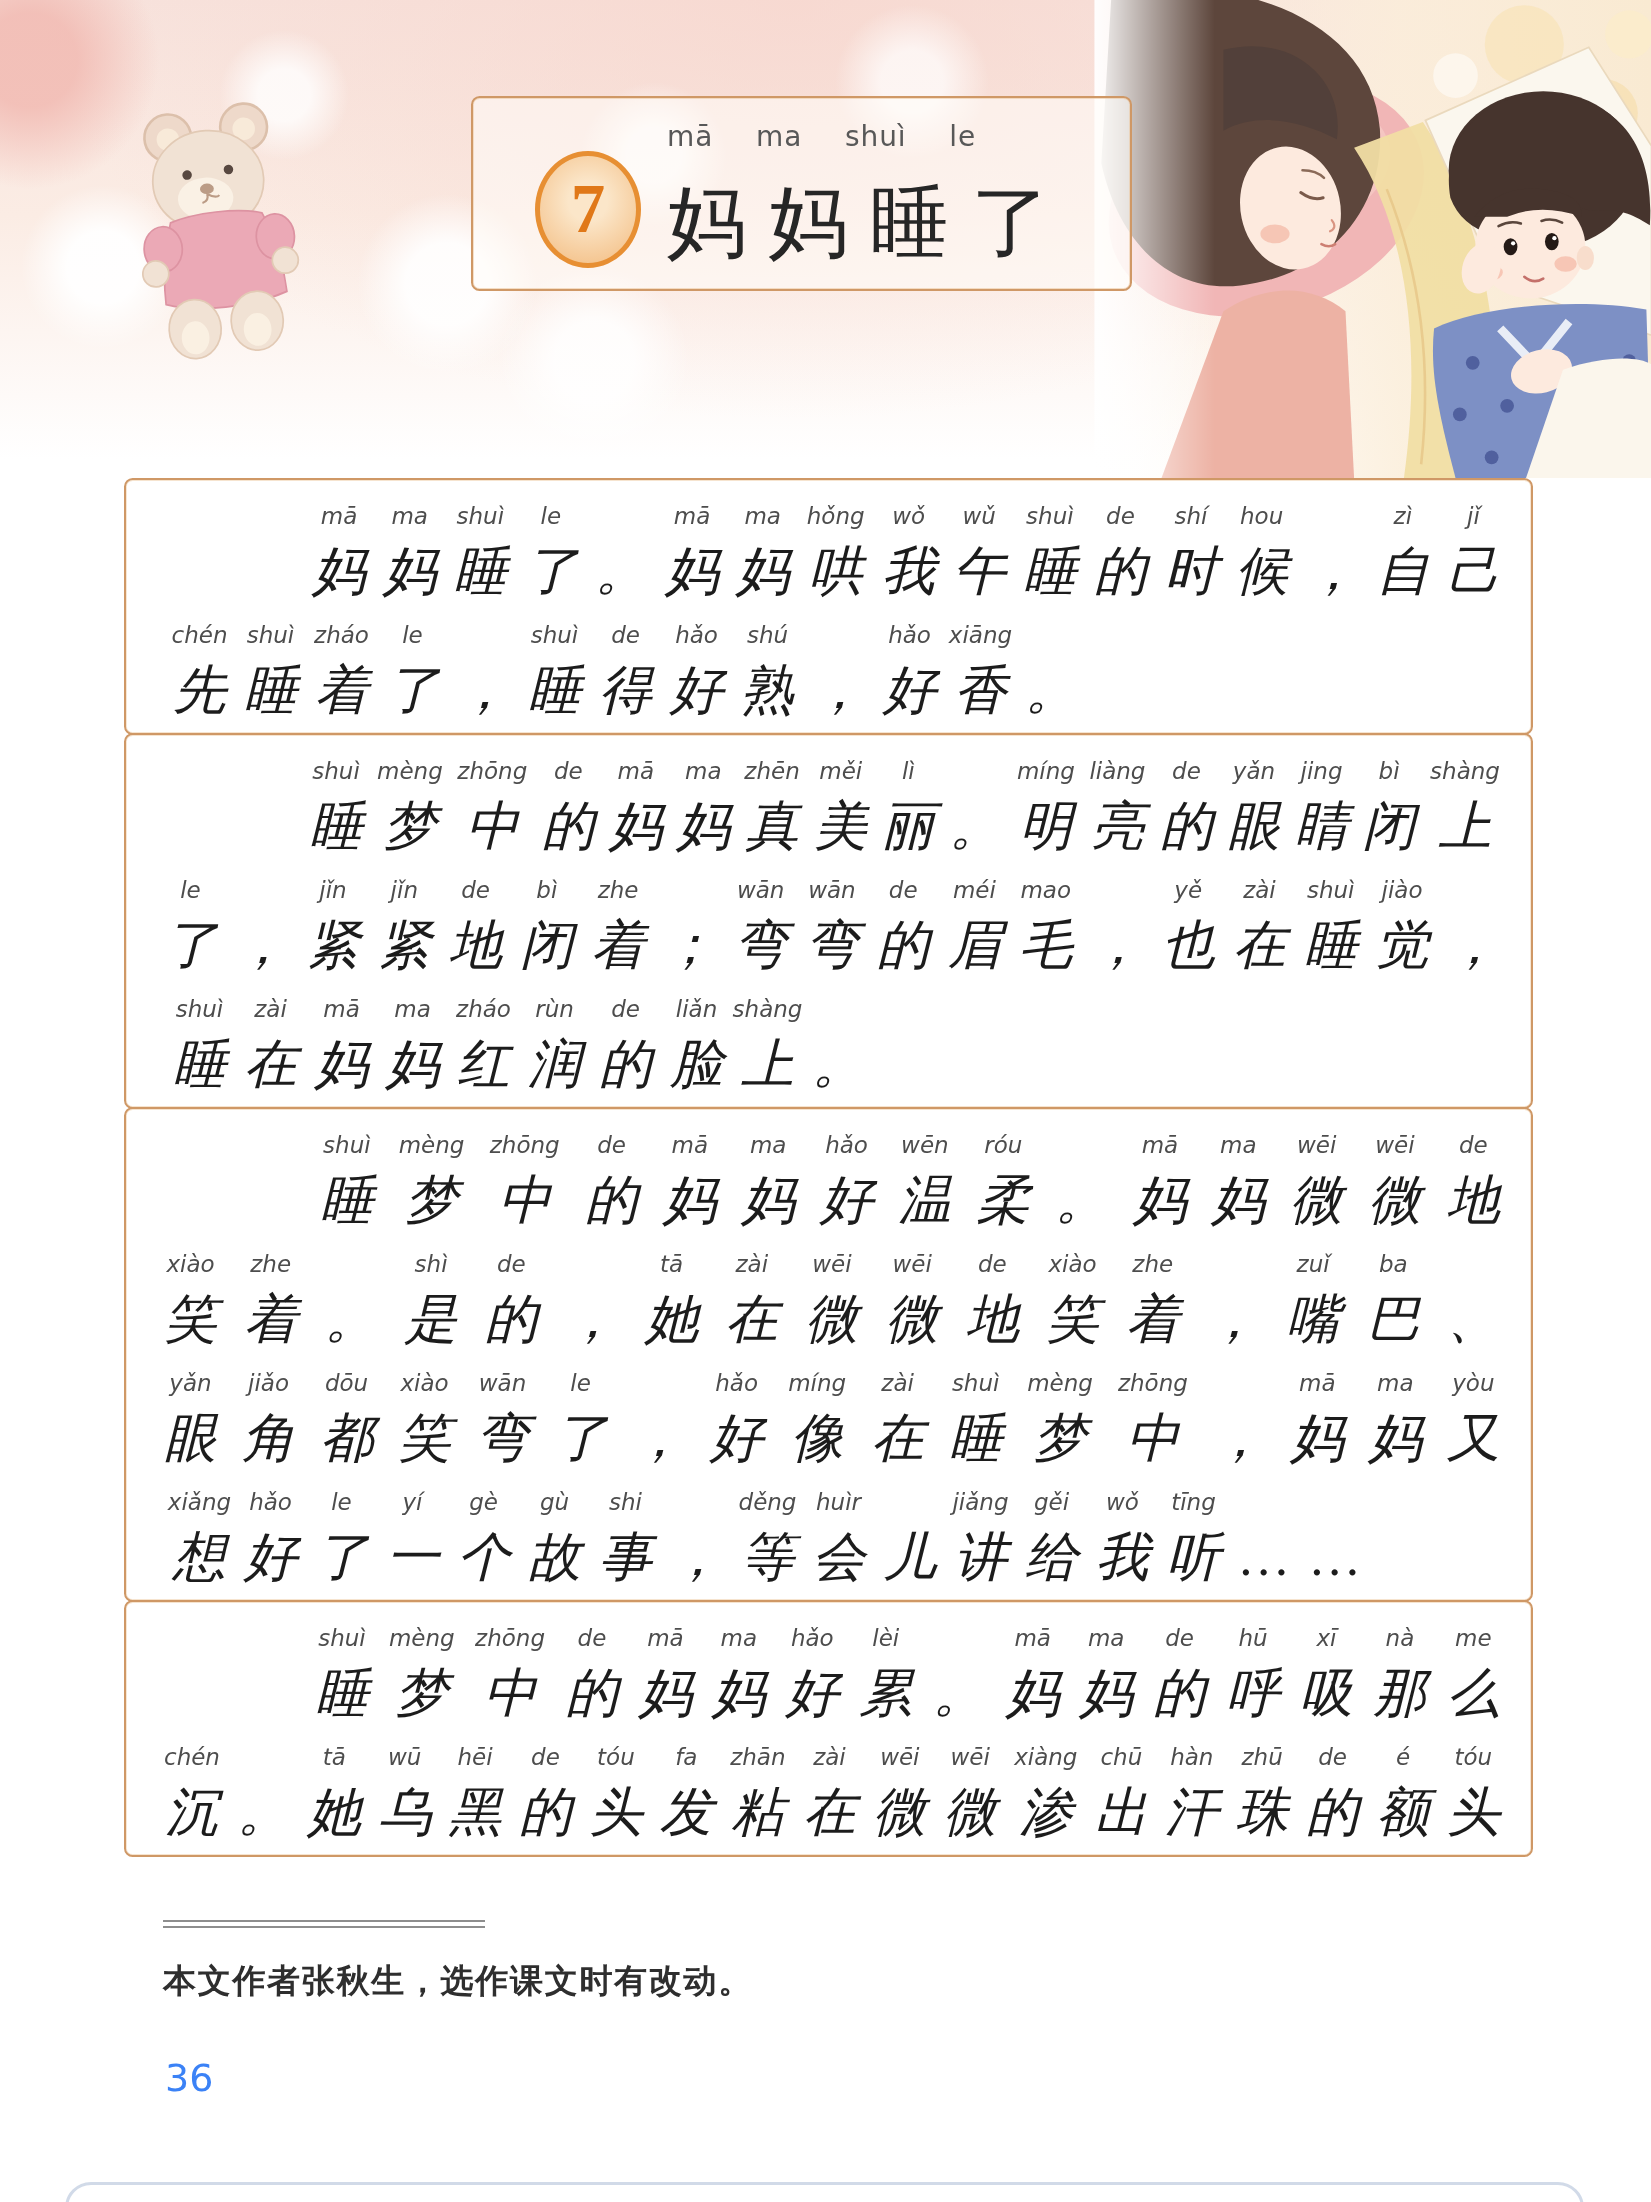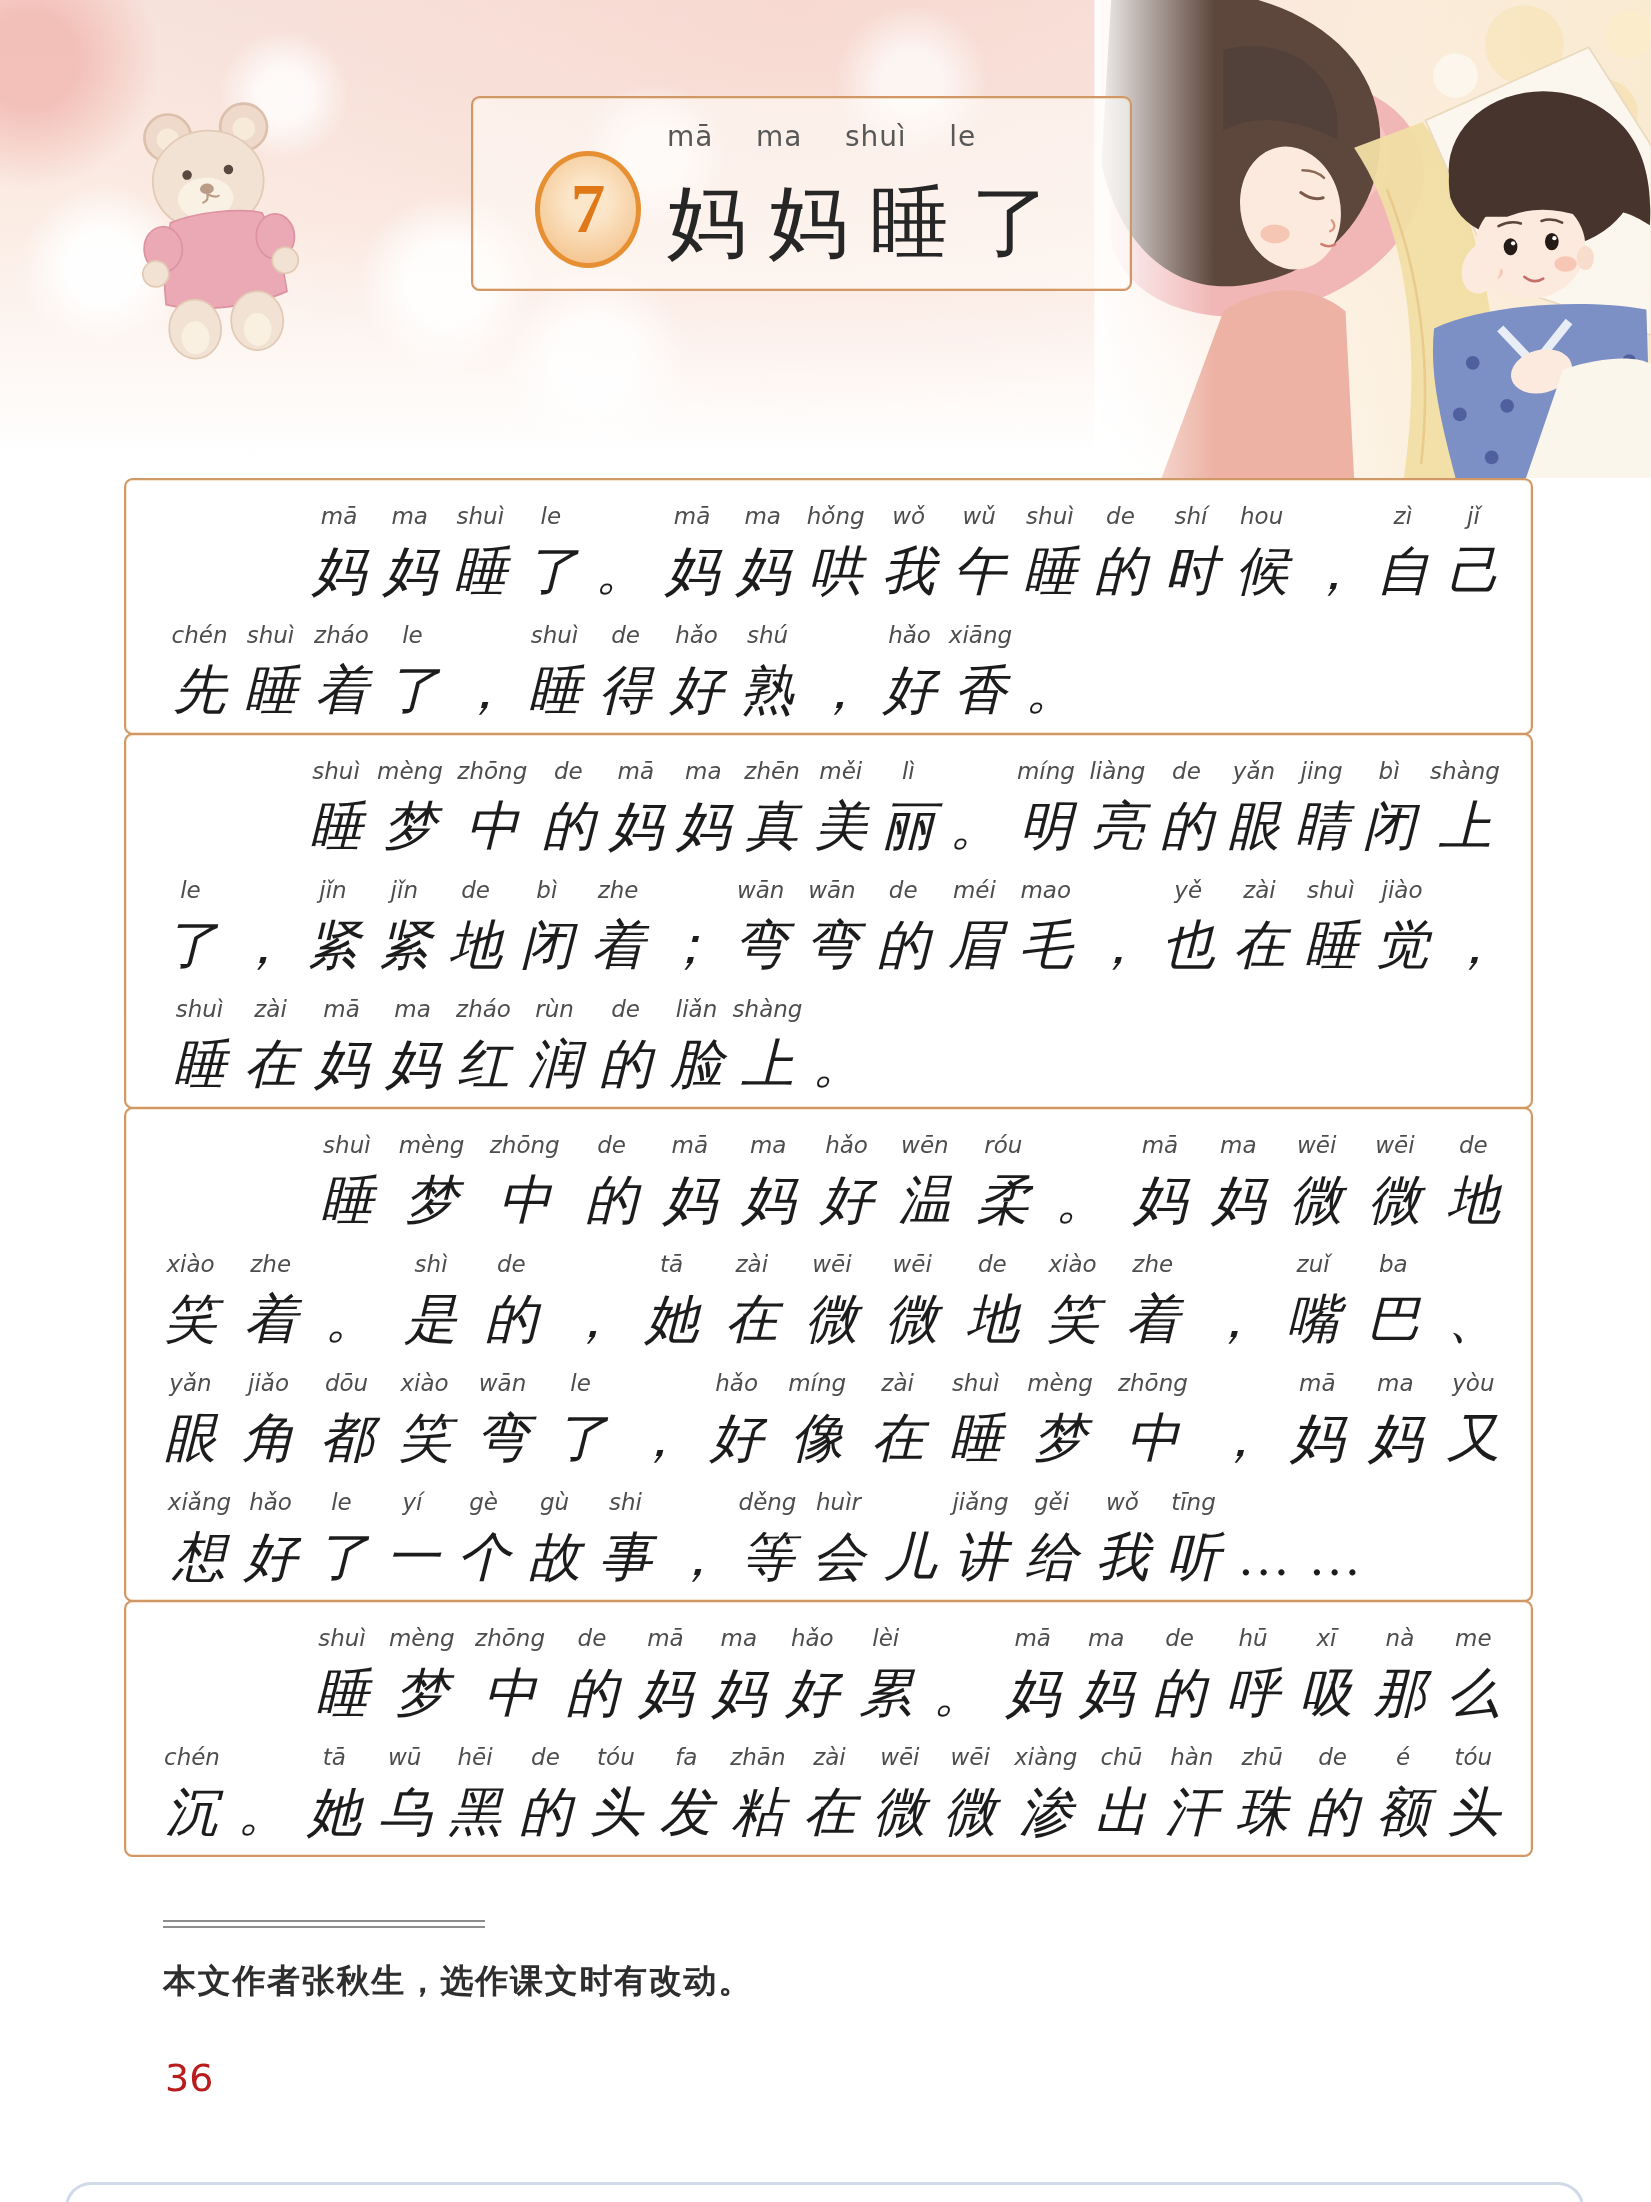--- a/index.html
+++ b/index.html
@@ -55,21 +55,21 @@
   .py{font-size:23px;line-height:33px;min-height:33px;color:#4d4d4d;
     font-family:"DejaVu Sans", sans-serif;white-space:nowrap;}
   .hz{font-size:53px;line-height:76px;color:#1c1c1c;
     font-family:"Liberation Serif","DejaVu Serif", serif;}
 
   
   .footnote{position:absolute;left:163px;top:1920px;}
   .footnote-rule{width:322px;height:7.7px;border-top:2.6px solid #8d8d8d;border-bottom:2.6px solid #8d8d8d;box-sizing:border-box;}
   .footnote-text{margin-top:31px;font-size:33px;font-weight:bold;color:#2e2e2e;letter-spacing:1.7px;
     font-family:"Liberation Serif","DejaVu Serif", serif;}
-  .page-number{position:absolute;left:165px;top:2056px;font-size:38px;color:#b91c1c;
+  .page-number{position:absolute;left:165px;top:2056px;font-size:38px;color:#3b82f6;
     font-family:"DejaVu Sans", sans-serif;}
   .bottom-frame{position:absolute;left:65px;top:2182px;width:1519px;height:77px;
     border:3.4px solid #c9d4e4;border-radius:26px;opacity:.85;box-sizing:border-box;}
 </style>
 </head>
 <body>
 
 <div id="page">
 
   <div class="page-top">

